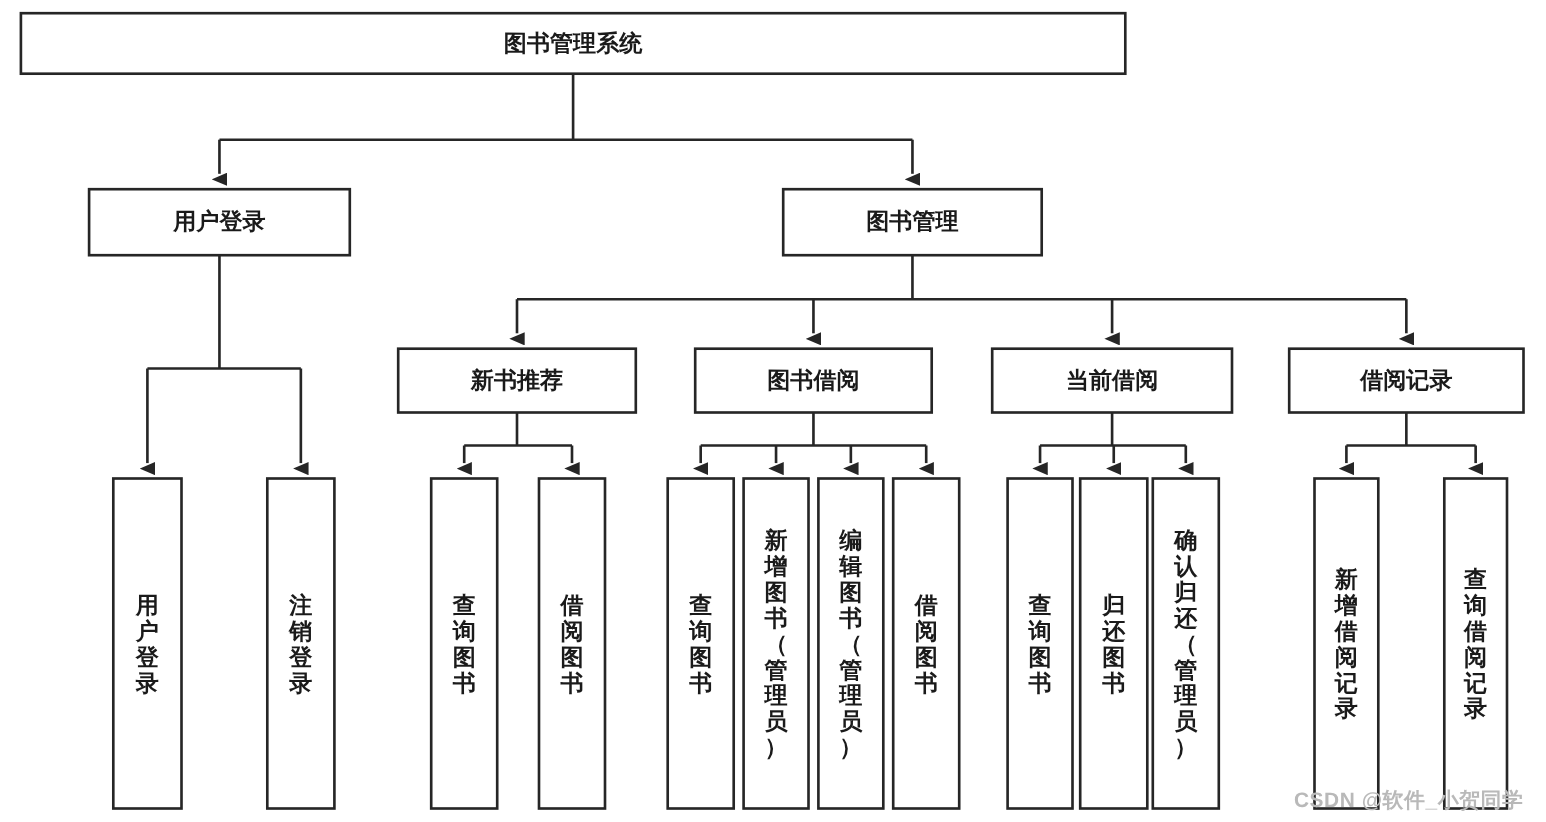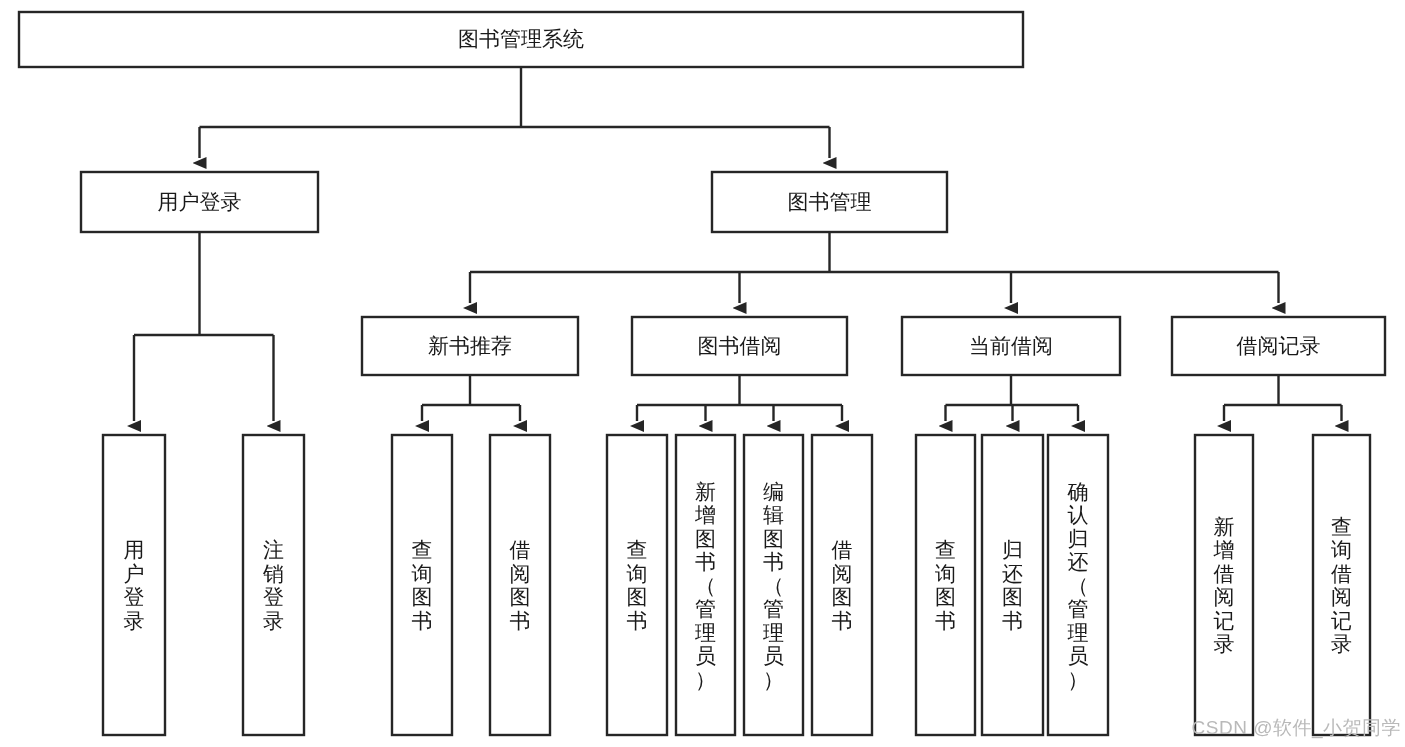--- a/index.html
+++ b/index.html
@@ -10,20 +10,21 @@
   body {
     width: 1405px;
     height: 747px;
     font-family: "Liberation Sans", "DejaVu Sans", sans-serif;
     overflow: hidden;
   }
   #diagram-root {
     position: relative;
     width: 1405px;
     height: 747px;
+    font-weight: bold;
   }
   svg#tree-svg {
     position: absolute;
     left: 0;
     top: 0;
     width: 1405px;
     height: 747px;
   }
   .node-box {
     fill: #ffffff;
@@ -47,21 +48,21 @@
     dominant-baseline: middle;
   }
   .node-label-v {
     font-family: "Liberation Sans", "DejaVu Sans", sans-serif;
     font-size: 21px;
     fill: #1a1a1a;
     text-anchor: middle;
   }
   .watermark {
     position: absolute;
-    right: 4px;
+    right: 20px;
     bottom: 6px;
     font-family: "Liberation Sans", "DejaVu Sans", sans-serif;
     font-size: 19px;
     color: #b9b9b9;
     white-space: nowrap;
     letter-spacing: 0.5px;
   }
 </style>
 </head>
 <body>

